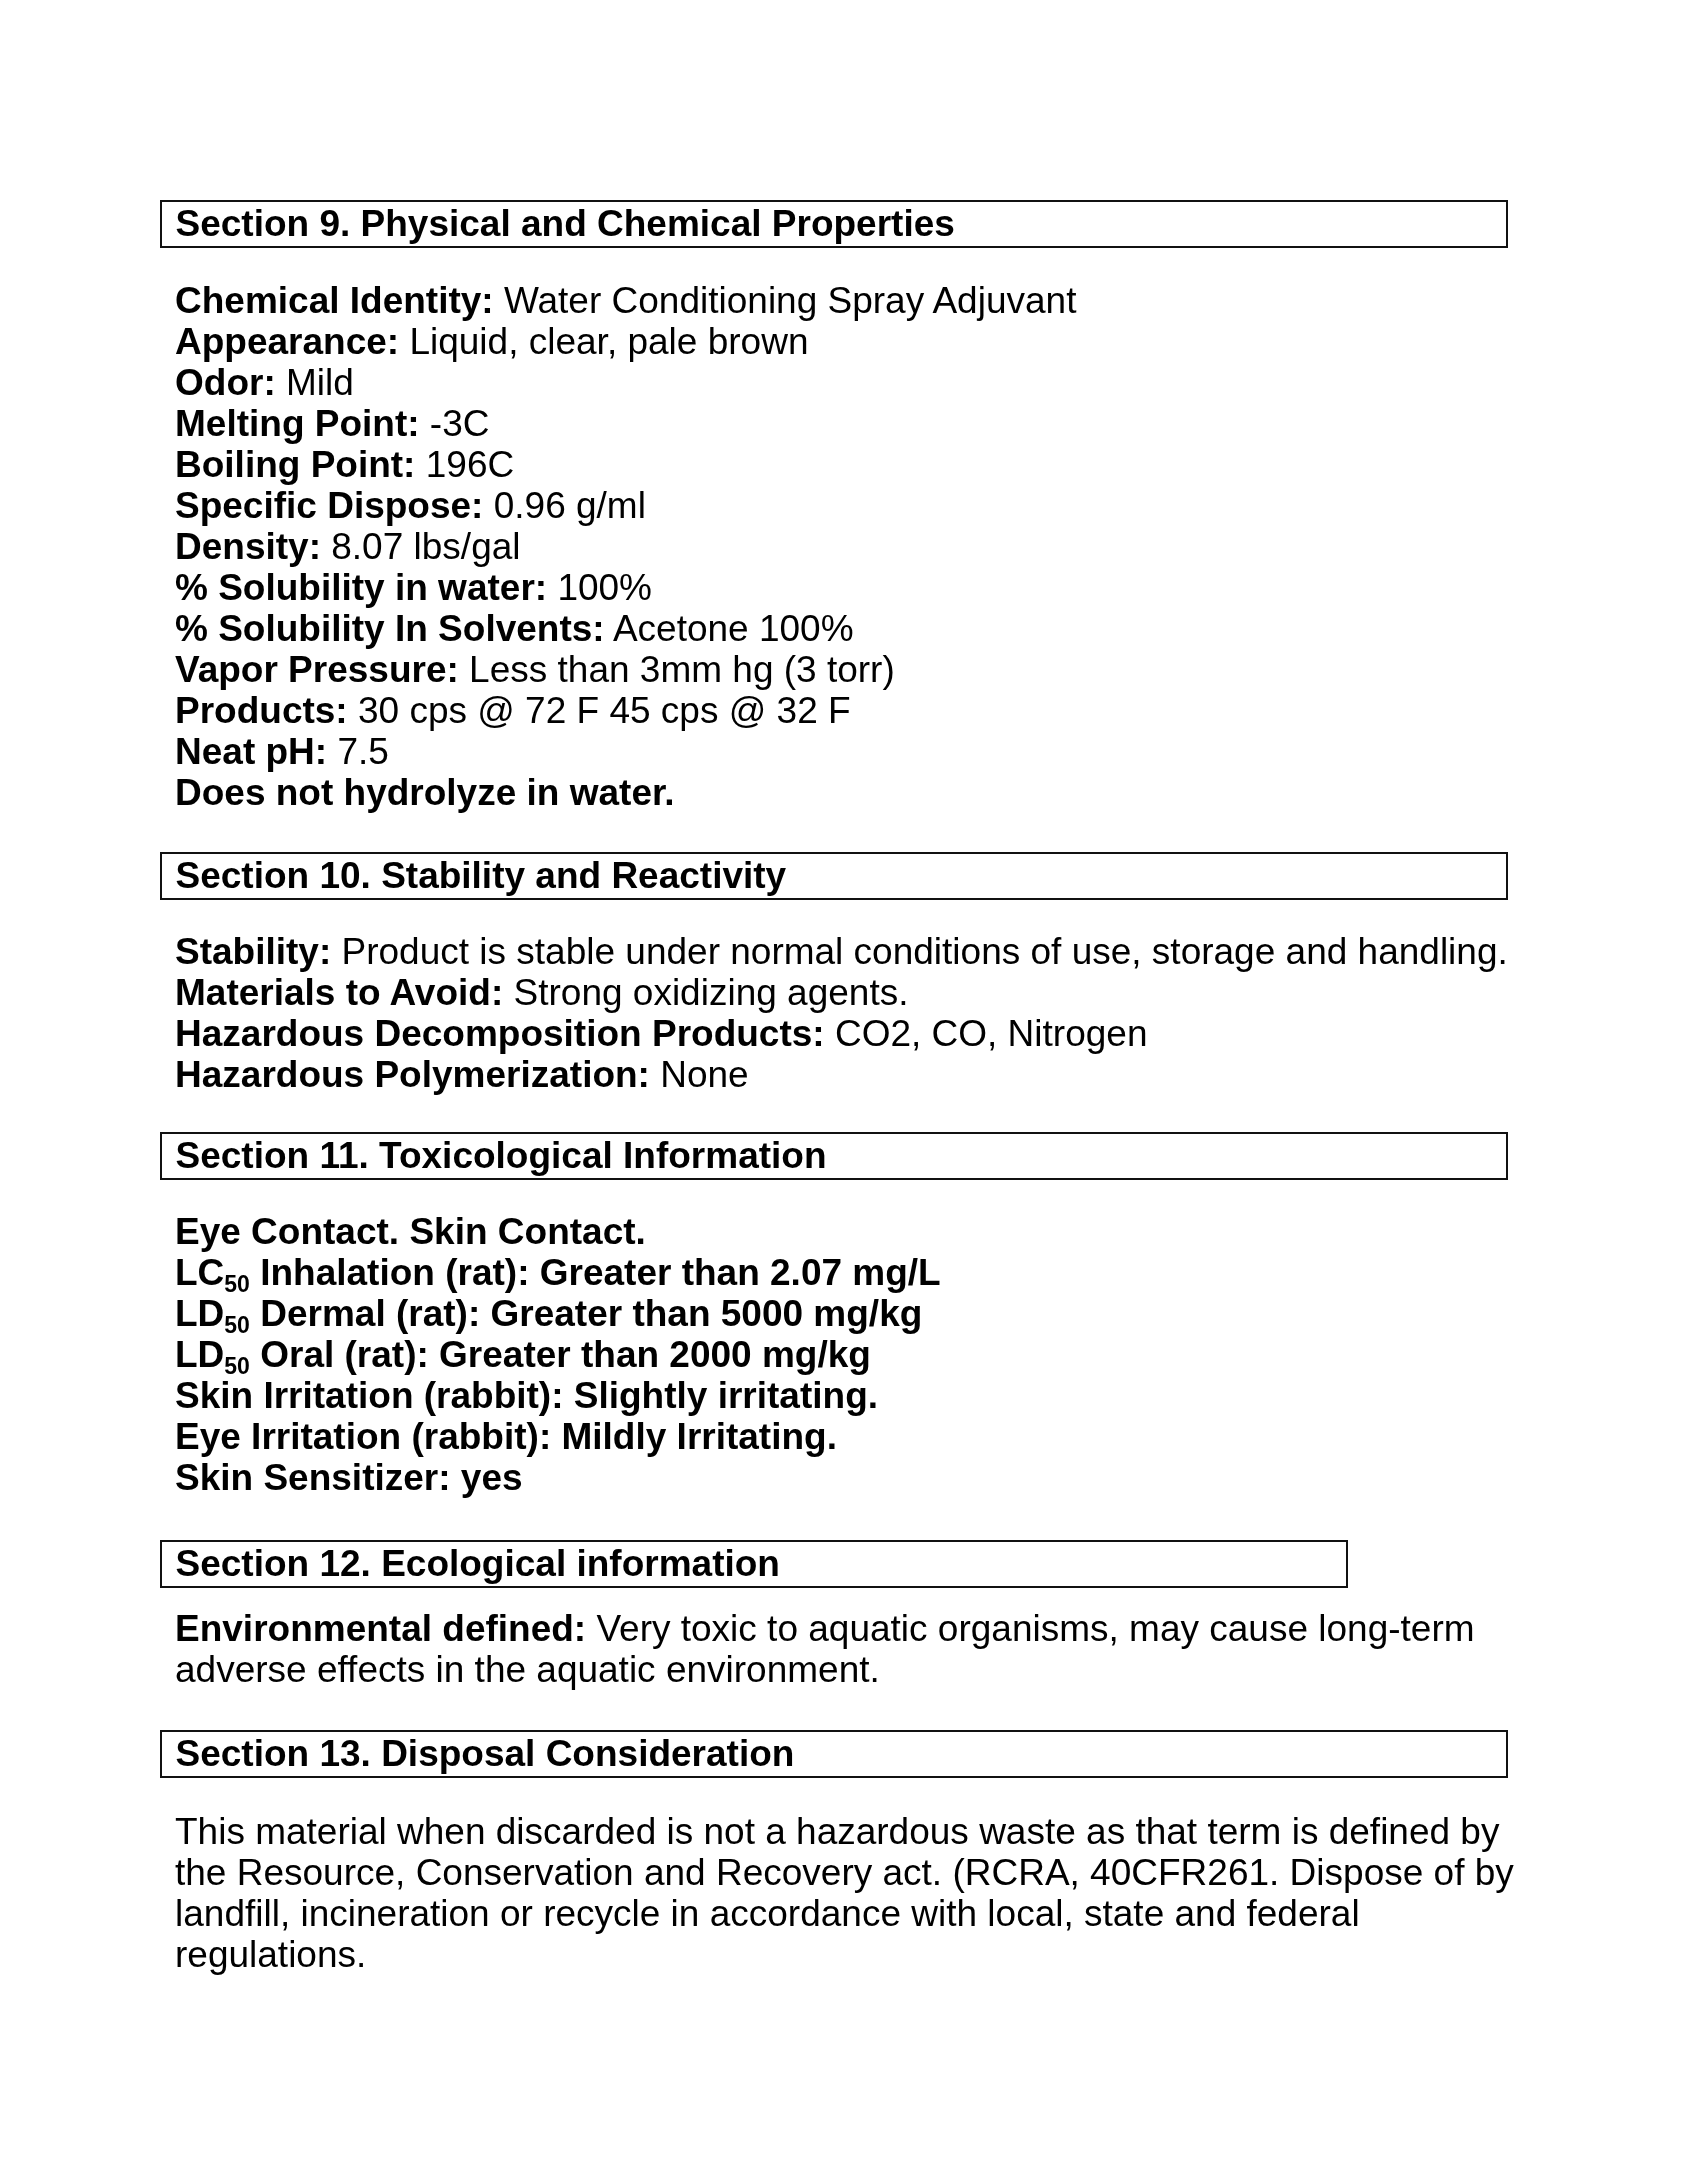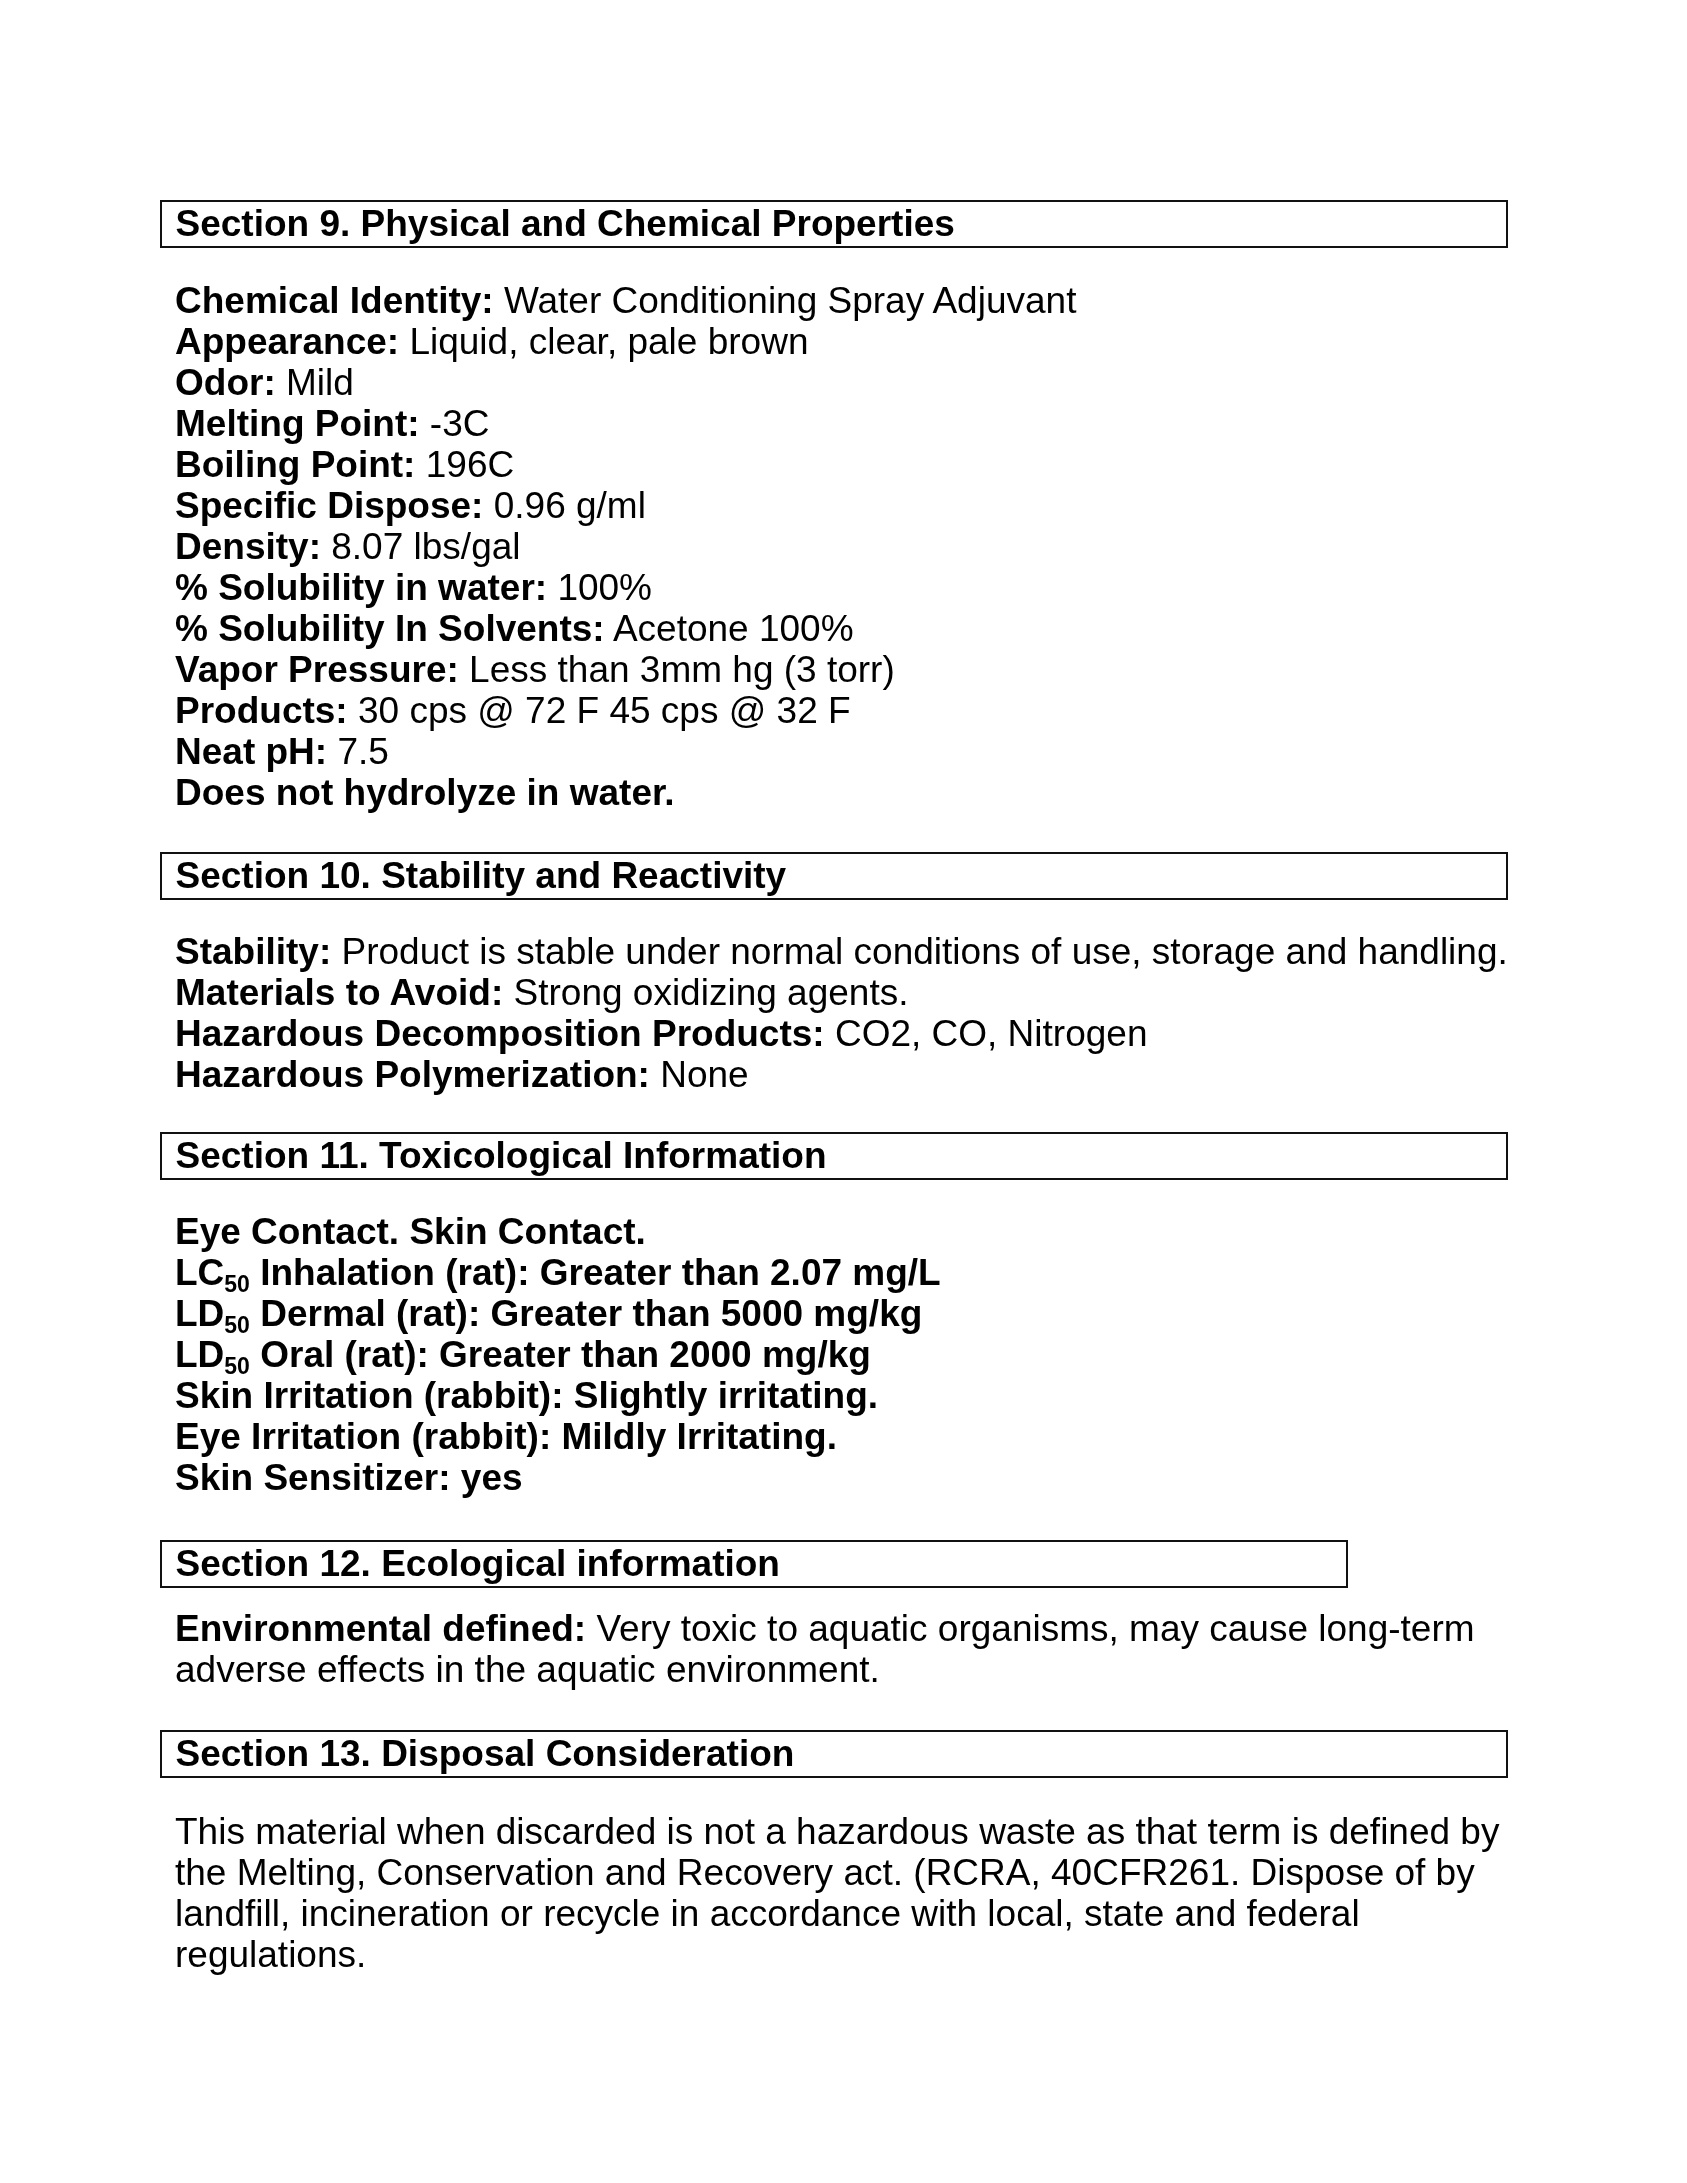--- a/index.html
+++ b/index.html
@@ -74,17 +74,17 @@
 <div class="block" style="top:1608px;">
   <span class="line"><span class="b">Environmental defined:</span><span> Very toxic to aquatic organisms, may cause long-term</span></span>
   <span class="line">adverse effects in the aquatic environment.</span>
 </div>
 
 <div class="sec-box" style="top:1730px; width:1348px;">
   <span class="sec-title">Section 13. Disposal Consideration</span>
 </div>
 <div class="block" style="top:1811px;">
   <span class="line">This material when discarded is not a hazardous waste as that term is defined by</span>
-  <span class="line">the Melting, Conservation and Recovery act. (RCRA, 40CFR261. Dispose of by</span>
+  <span class="line">the Resource, Conservation and Recovery act. (RCRA, 40CFR261. Dispose of by</span>
   <span class="line">landfill, incineration or recycle in accordance with local, state and federal</span>
   <span class="line">regulations.</span>
 </div>
 
 
 </body></html>

